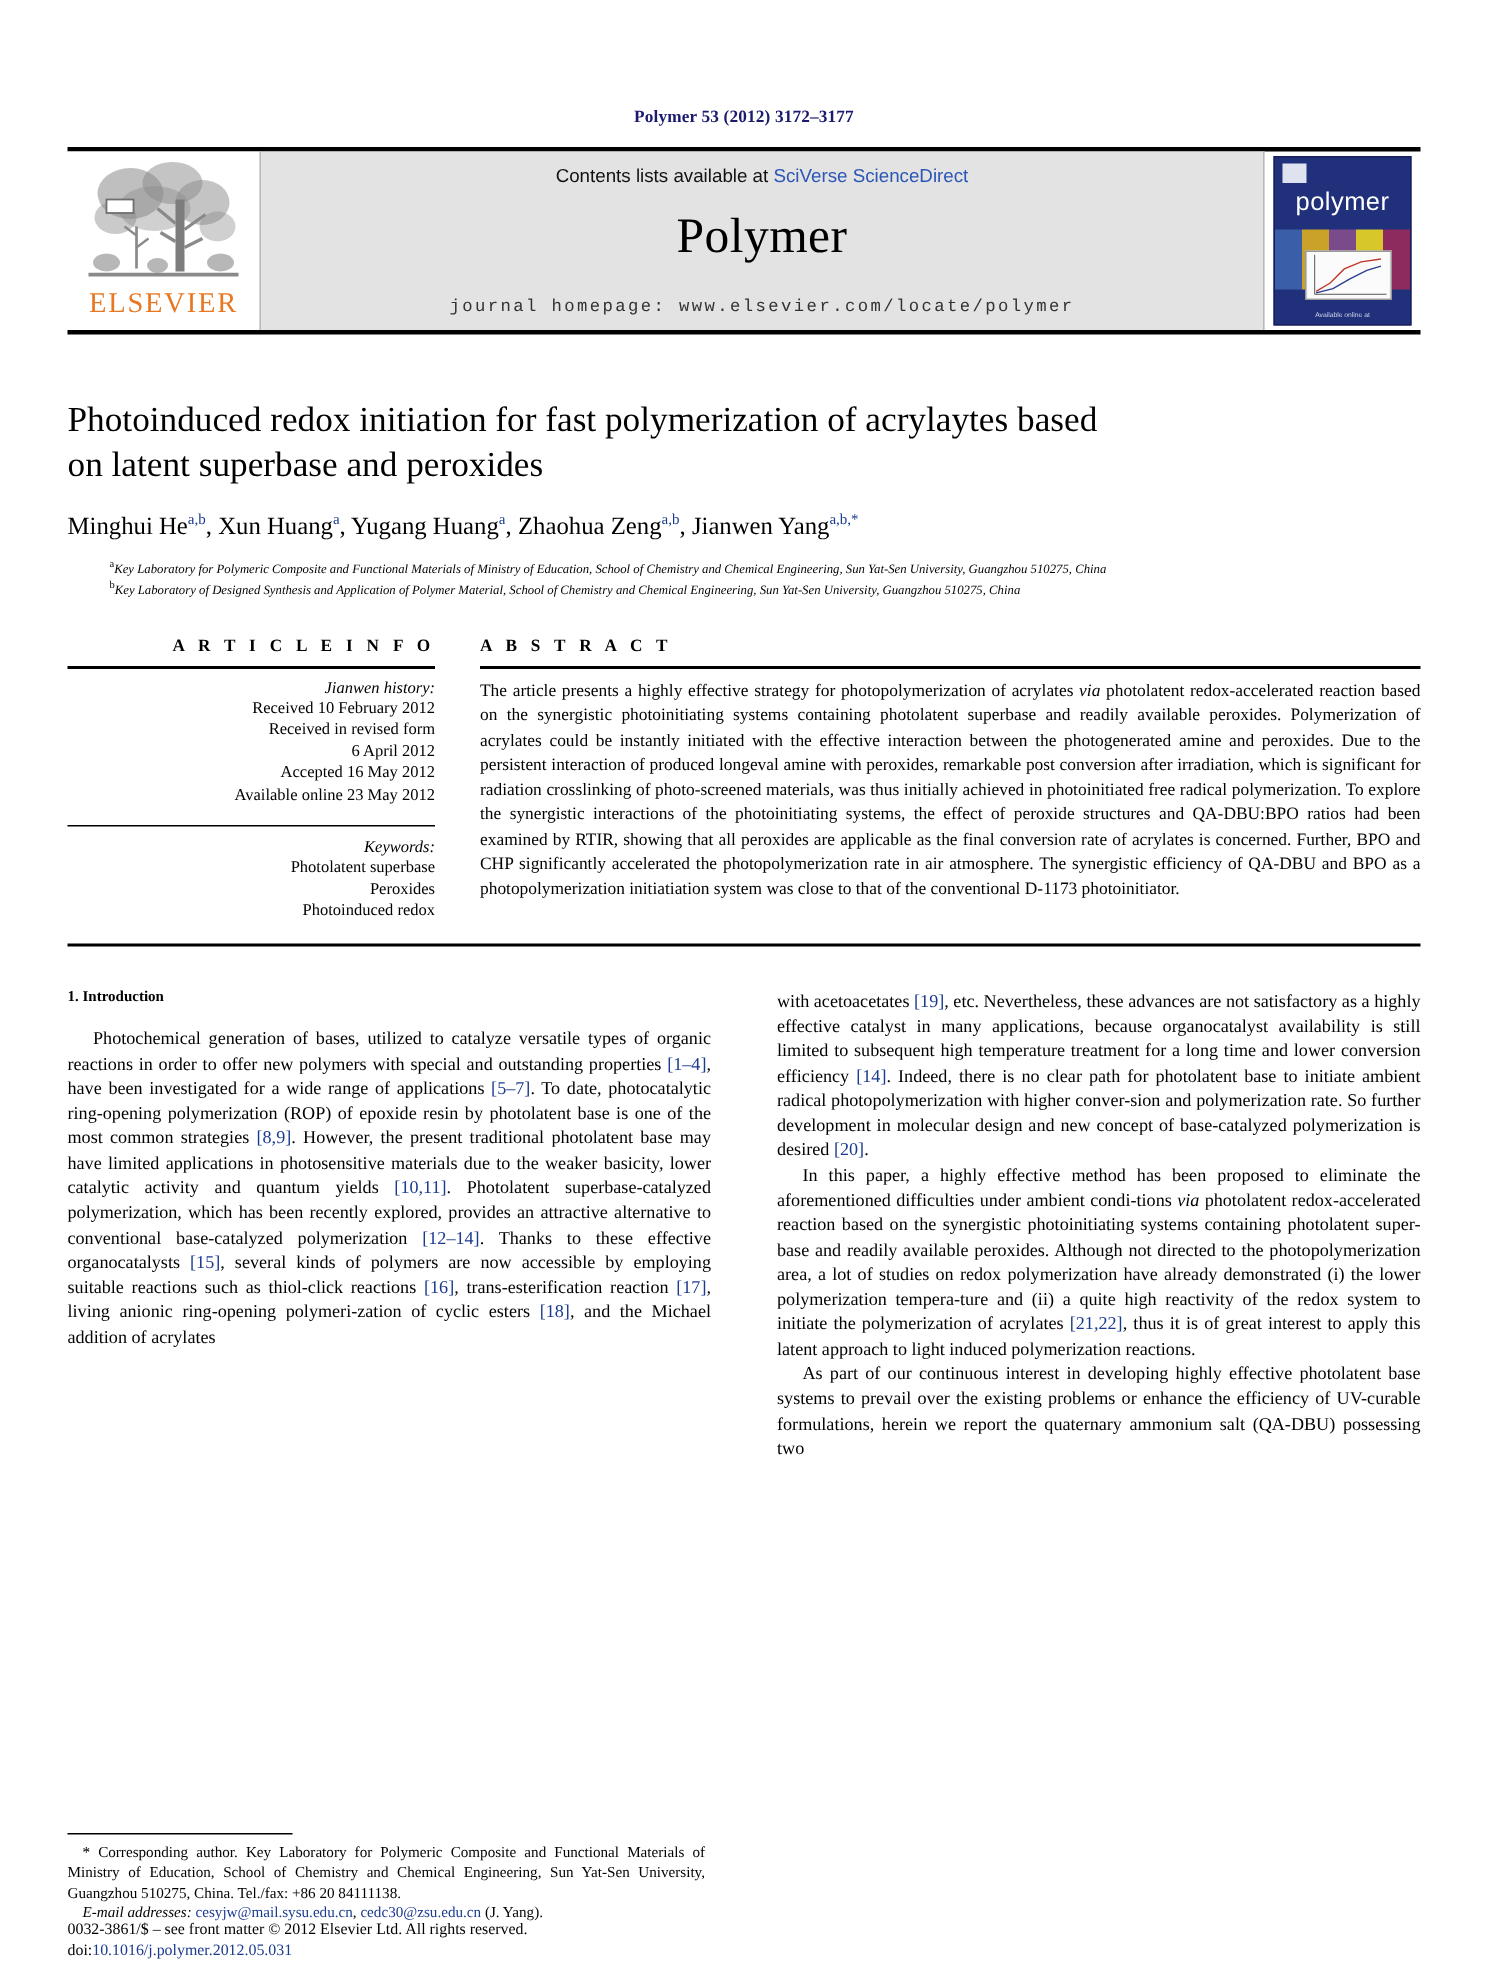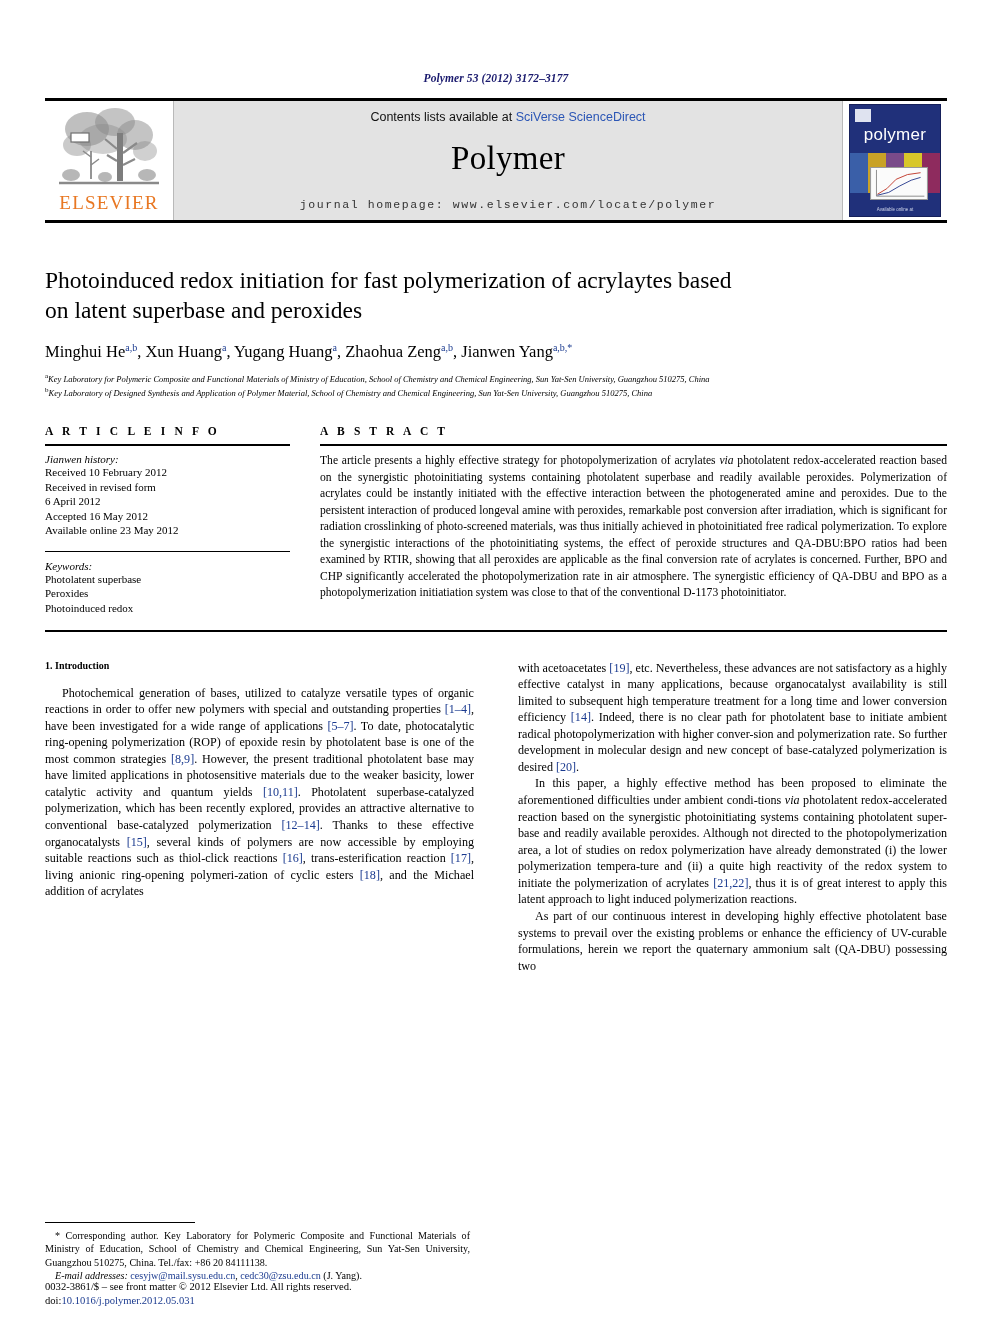--- a/index.html
+++ b/index.html
@@ -17,21 +17,20 @@
 
   
   .running-head {
     text-align: center;
     font-family: "Liberation Serif", serif;
     font-size: 11.5px;
     font-weight: bold;
     color: #1a1a6e;
     padding-top: 72px;
     letter-spacing: 0.1px;
-    font-style: italic;
   }
 
   
   .banner {
     margin-top: 14px;
     border-top: 3px solid #000;
     display: flex;
     align-items: stretch;
     height: 122px;
   }
@@ -141,30 +140,31 @@
     margin-top: 15px;
     font-size: 16.5px;
     line-height: 1.3;
   }
   .authors sup { color: #1a3a8f; font-size: 10px; }
   .affil {
     margin-top: 9px;
     font-size: 8.5px;
     font-style: italic;
     line-height: 1.45;
+    margin-left: 28px;
   }
   .affil sup { font-style: normal; font-size: 7px; }
 
   
   .info-abstract {
     margin-top: 26px;
     display: flex;
     gap: 30px;
   }
-  .col-info { width: 245px; flex: 0 0 245px; }
+  .col-info { width: 245px; flex: 0 0 245px; text-align: right; }
   .col-abs { flex: 1 1 auto; }
   .sec-head {
     font-family: "Liberation Serif", serif;
     font-weight: bold;
     font-size: 11.5px;
     letter-spacing: 3.2px;
   }
   .rule-thick { border-top: 2px solid #000; margin-top: 7px; margin-bottom: 7px; }
   .rule-thin { border-top: 1px solid #000; margin-top: 13px; margin-bottom: 8px; }
   .info-label { font-style: italic; font-size: 11px; }

